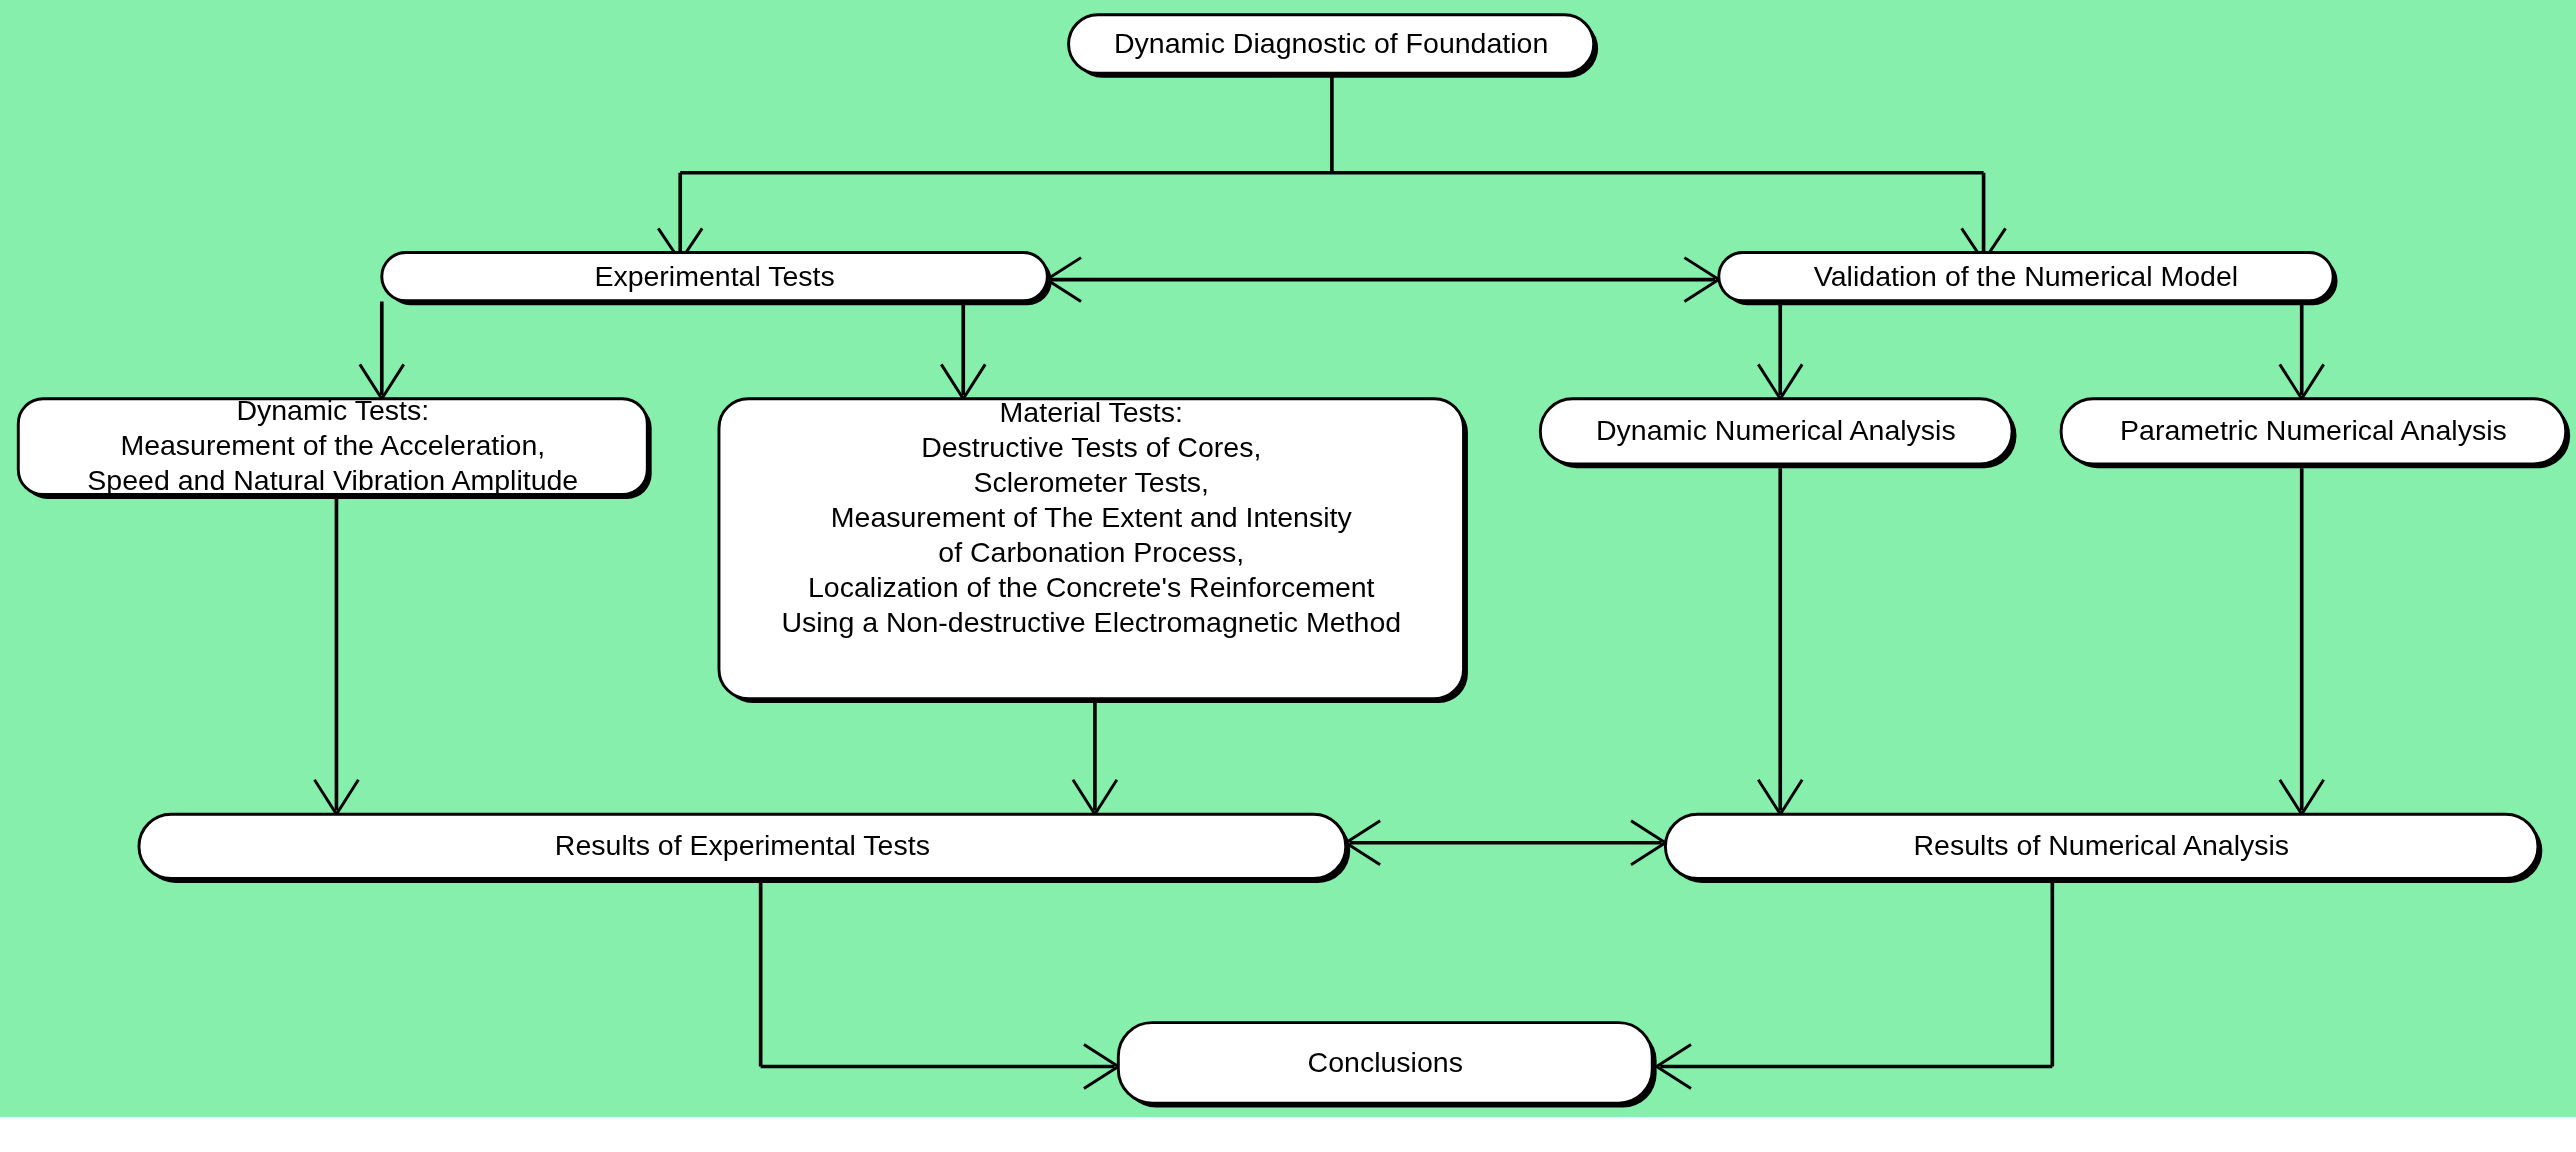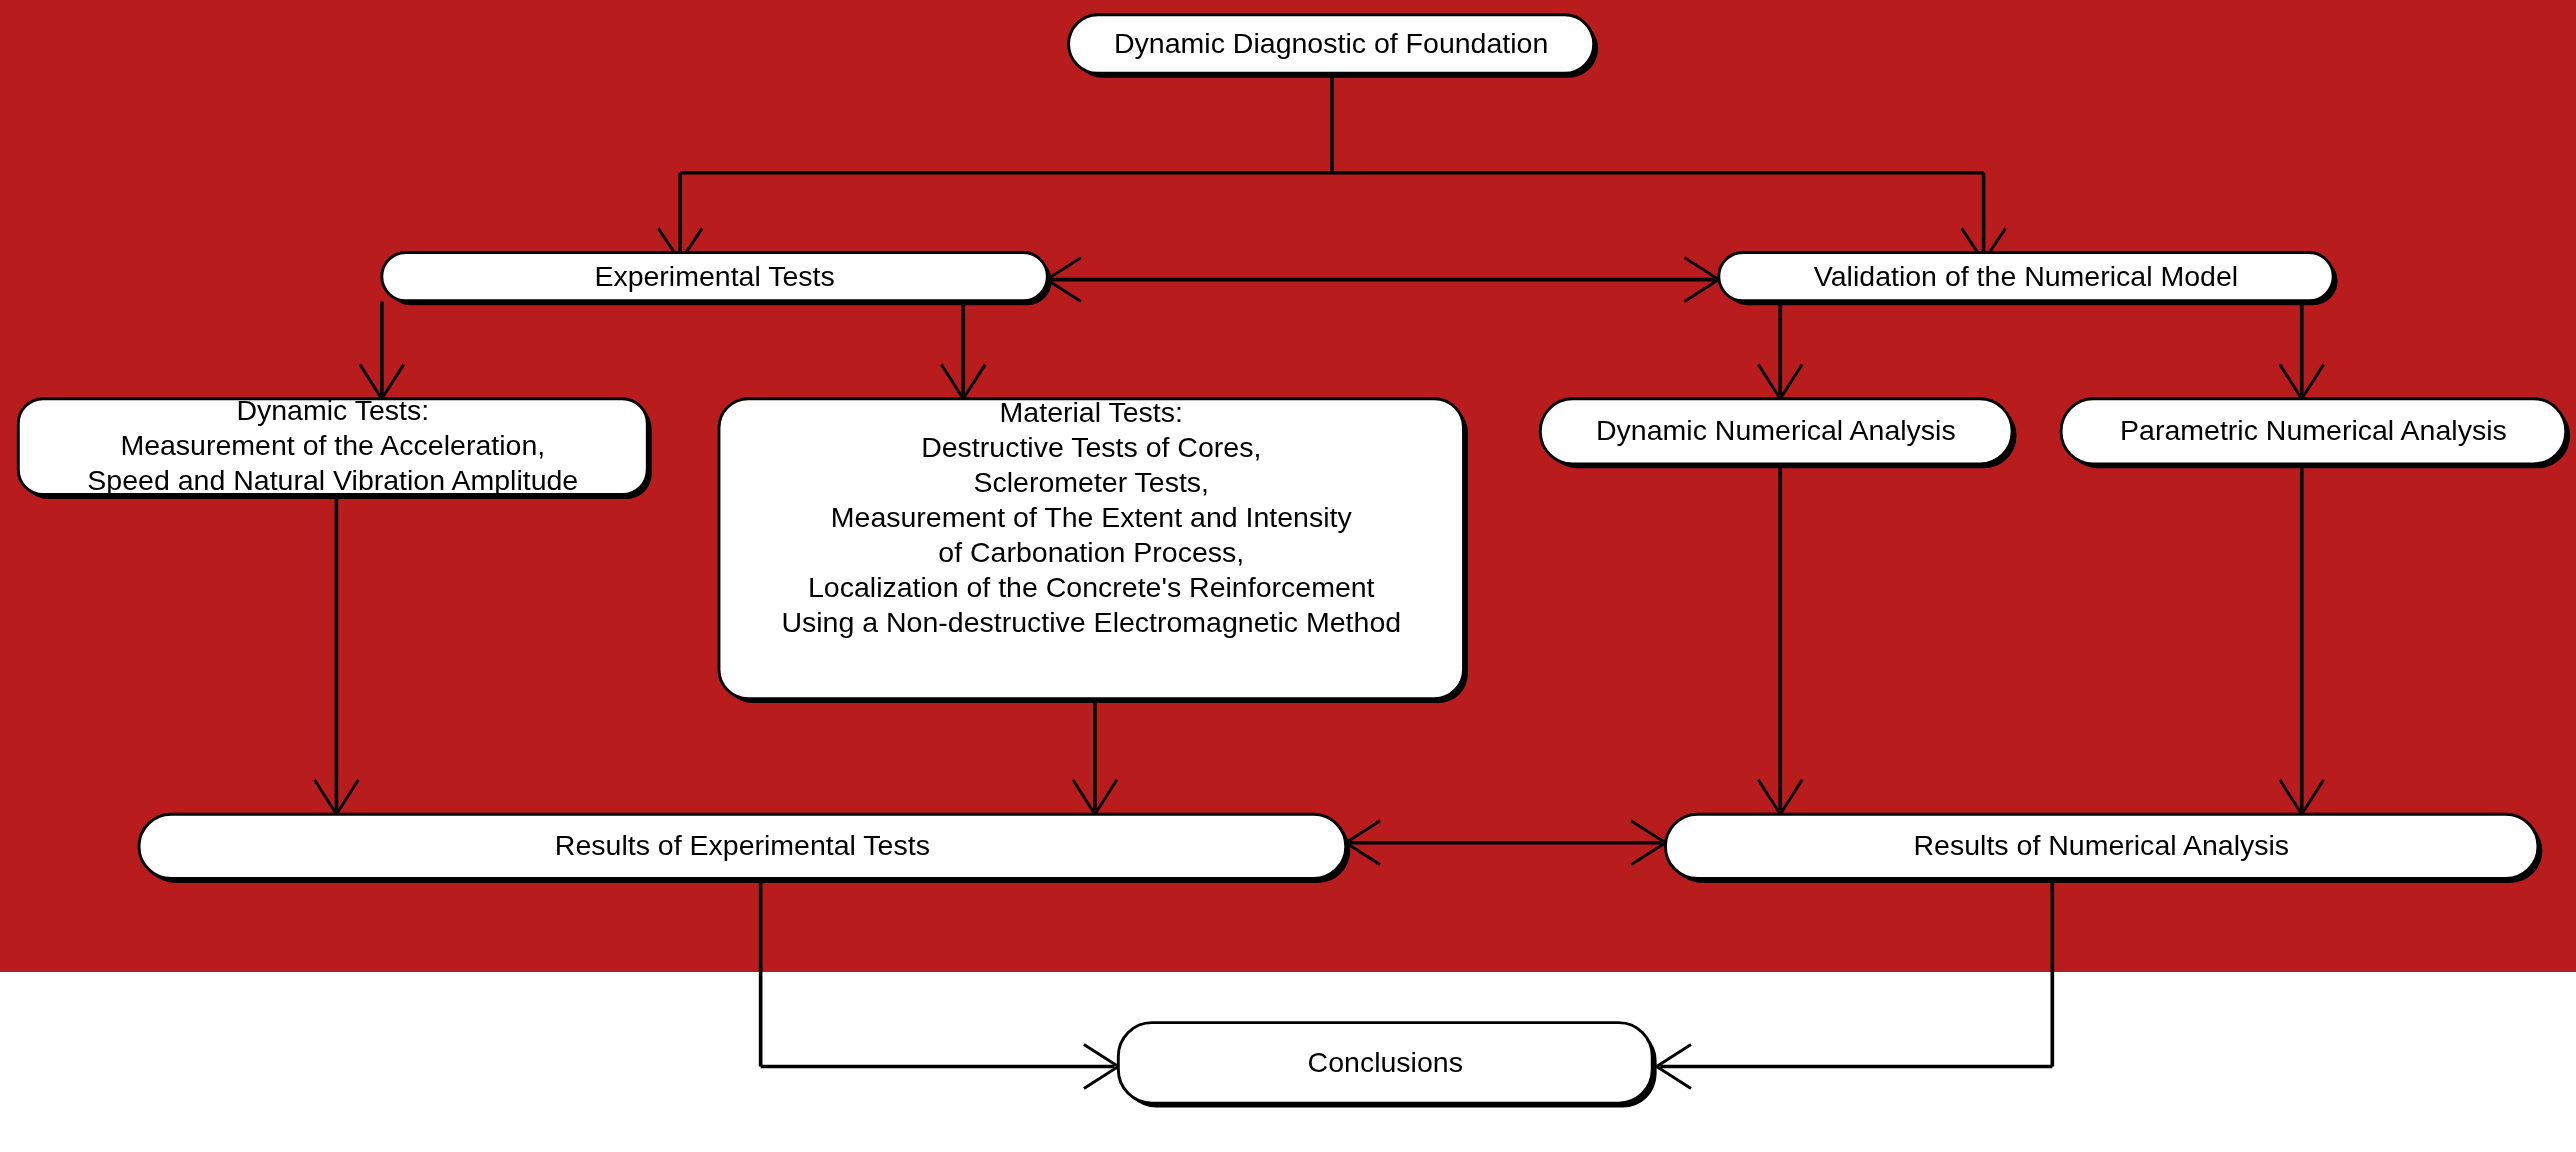--- a/index.html
+++ b/index.html
@@ -10,22 +10,22 @@
   }
   body {
     width: 2576px;
     height: 1153px;
     overflow: hidden;
     font-family: "Liberation Sans", sans-serif;
   }
   #flow-root {
     position: relative;
     width: 2576px;
-    height: 972px;
-    background: #b91c1c;
+    height: 1117px;
+    background: #86efac;
   }
   svg#flow-svg {
     display: block;
     width: 2576px;
     height: 1153px;
   }
   .node-shape {
     fill: #ffffff;
     stroke: #000000;
     stroke-width: 4;

